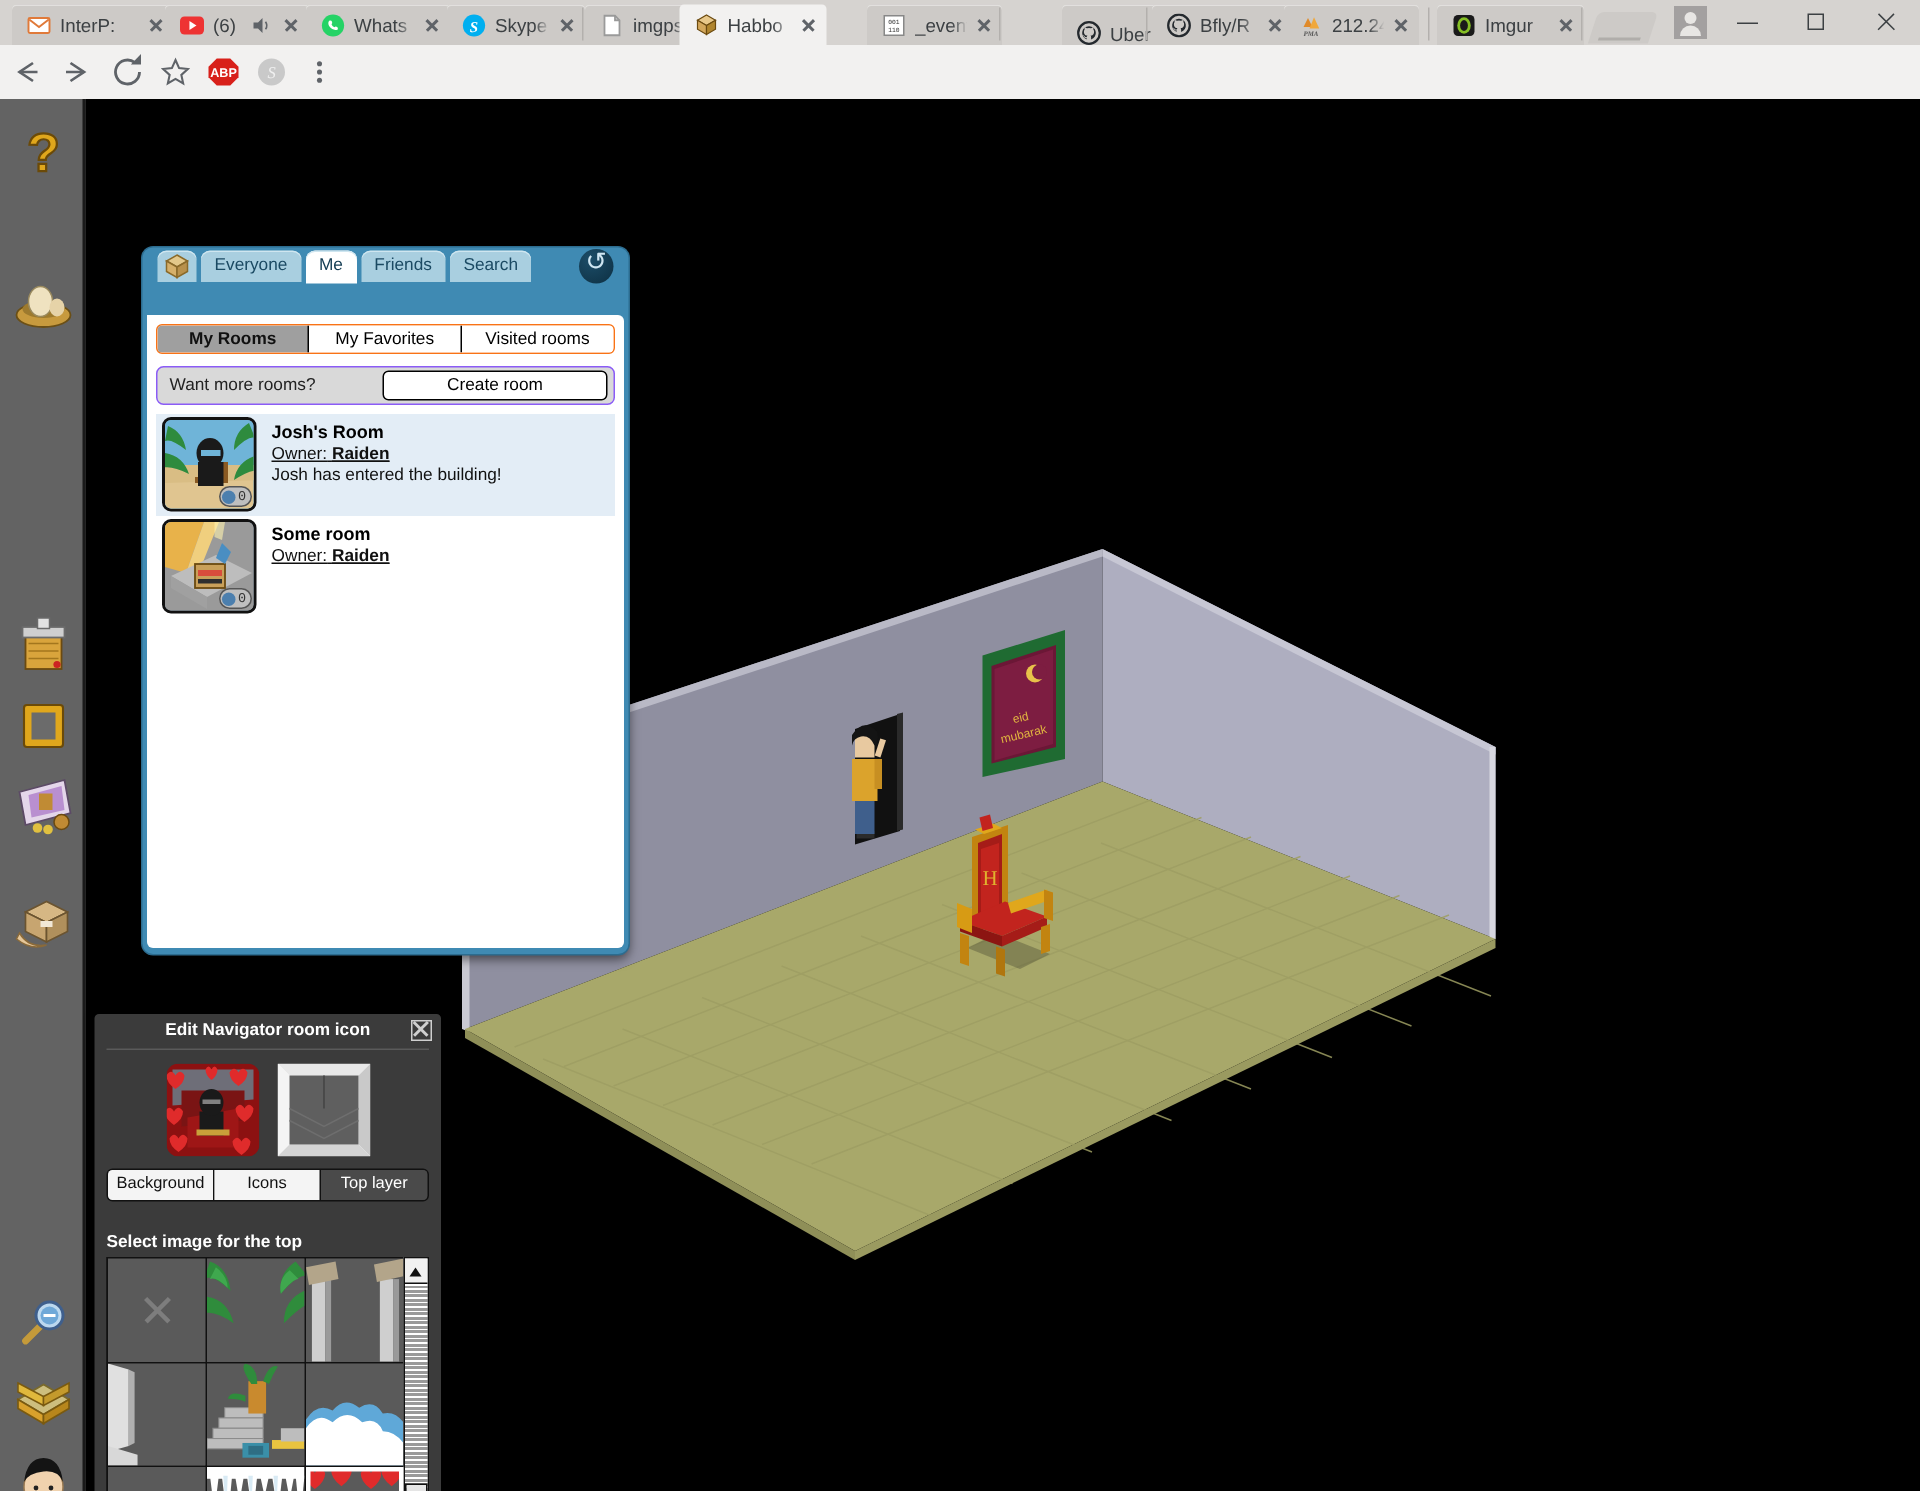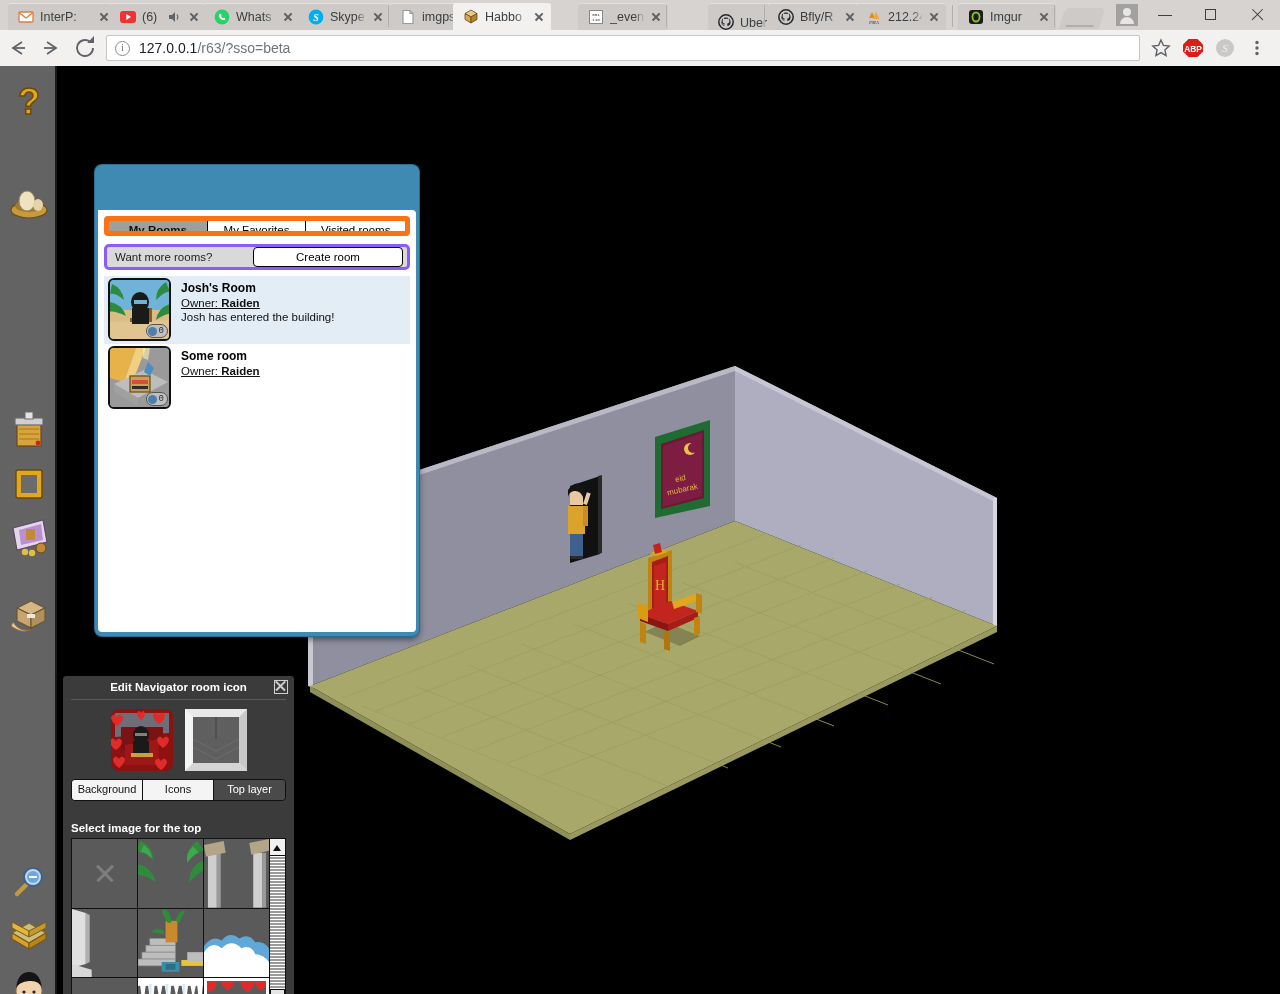--- a/index.html
+++ b/index.html
@@ -85,28 +85,28 @@
   .ntab.active { background:#fff; color:#123b52; top:2px; height:22px; z-index:3; }
   .ntab.icon { width:26px; padding:0; }
   #navback { position:absolute; right:10px; top:1px; width:23px; height:23px; border-radius:50%;
         background:radial-gradient(circle at 35% 30%, #1c4d68, #0d2f42); }
   #navback:before { content:"↺"; position:absolute; left:0; right:0; top:-2px; text-align:center;
         font-size:17px; color:#cfe6f2; }
 
   #navbody { position:absolute; left:3px; right:3px; top:45px; bottom:4px;
         background:#fff; border-radius:0 4px 4px 4px; padding:6px; }
 
-  #subtabs { display:flex; height:20px; border:5px solid #f97316; border-radius:4px; overflow:hidden;
+  #subtabs { display:flex; height:20px; border:1px solid #f97316; border-radius:4px; overflow:hidden;
         background:#fff; }
   .stab { flex:1 1 33.33%; text-align:center; font-size:11.5px; line-height:19px; color:#000;
         border-right:1px solid #000; background:#fff; }
   .stab:last-child { border-right:none; }
   .stab.active { background:#9f9f9f; font-weight:bold; color:#111; }
 
-  #promo { margin-top:8px; height:26px; background:#d9d9d9; border:3px solid #8b5cf6;
+  #promo { margin-top:8px; height:26px; background:#d9d9d9; border:1px solid #8b5cf6;
         border-radius:5px; display:flex; align-items:center; padding:0 4px 0 8px; }
   #promo .ptxt { flex:1 1 auto; font-size:11.5px; color:#222; }
   #createbtn { width:150px; height:20px; background:#fff; border:1px solid #000; border-radius:4px;
         font-size:11.5px; line-height:19px; text-align:center; color:#000; }
 
   .roomrow { position:relative; height:68px; display:flex; padding:2px 0 2px 4px; }
   .roomrow.sel { background:#e3edf6; }
   .thumb { position:relative; width:63px; height:63px; flex:0 0 63px;
         border:2px solid #111; border-radius:6px; overflow:hidden; background:#8fa9bd; }
   .badge { position:absolute; right:1px; bottom:1px; height:14px; padding:0 3px 0 1px;
@@ -308,25 +308,20 @@
       <svg width="34" height="34" viewBox="0 0 34 34">
           <path d="M13 11 L22 17 L13 23" fill="none" stroke="#5f6368" stroke-width="1.8"></path>
           <line x1="10" y1="17" x2="22" y2="17" stroke="#5f6368" stroke-width="1.8"></line>
         </svg>
     </div>
     <div class="navbtn">
       <svg width="34" height="34" viewBox="0 0 34 34">
           <path d="M25 17 a8 8 0 1 1 -3.2 -6.4" fill="none" stroke="#5f6368" stroke-width="1.9"></path>
           <path d="M26 5 L26 12 L19.2 12 Z" fill="#5f6368"></path>
         </svg>
-    </div>
-    <div id="omnibox">
-      <span class="infoi"></span>
-      <span class="host">127.0.0.1</span>
-        <span class="path">/r63/?sso=beta</span>
     </div>
     <div class="tbicon">
       <svg width="30" height="30" viewBox="0 0 30 30">
           <path d="M15 7 L17.4 12.4 L23.2 13 L18.9 16.9 L20.1 22.6 L15 19.6 L9.9 22.6 L11.1 16.9 L6.8 13 L12.6 12.4 Z" fill="none" stroke="#5f6368" stroke-width="1.4"></path>
         </svg>
     </div>
     <div class="tbicon">
       <svg width="30" height="30" viewBox="0 0 30 30">
         <polygon points="10.5,6 19.5,6 25,11.5 25,18.5 19.5,24 10.5,24 5,18.5 5,11.5" fill="#d8201a"></polygon>
         <text x="15" y="18.6" font-size="8.4" font-family="Liberation Sans, sans-serif" font-weight="bold" fill="#fff" text-anchor="middle">ABP</text>
@@ -505,20 +500,34 @@
         <ellipse cx="24" cy="27" rx="13" ry="14" fill="#f0d2ae" stroke="#9a7a52" stroke-width="1"></ellipse>
         <path d="M11 24 q2 -16 13 -16 q11 0 13 16 q-3 -8 -13 -7 q-10 1 -13 7 z" fill="#141414"></path>
         <circle cx="19" cy="28" r="1.6" fill="#222"></circle>
         <circle cx="29" cy="28" r="1.6" fill="#222"></circle>
       </svg>
     </div>
   </div>
 
   <div id="nav">
 
+    <div id="navtabs">
+      <div class="ntab icon">
+        <svg width="26" height="21" viewBox="0 0 26 21" style="display:block">
+          <polygon points="13,3 20,7 13,11 6,7" fill="#e3c88a" stroke="#8a6a2a" stroke-width="1"></polygon>
+          <polygon points="6,7 13,11 13,18 6,14" fill="#d6b06a" stroke="#8a6a2a" stroke-width="1"></polygon>
+          <polygon points="13,11 20,7 20,14 13,18" fill="#b8914c" stroke="#8a6a2a" stroke-width="1"></polygon>
+        </svg>
+      </div>
+      <div class="ntab"><span>Everyone</span></div>
+      <div class="ntab active"><span>Me</span></div>
+      <div class="ntab"><span>Friends</span></div>
+      <div class="ntab"><span>Search</span></div>
+      <div id="navback"></div>
+    </div>
 
     <div id="navbody">
       <div id="subtabs">
         <div class="stab active">My Rooms</div>
         <div class="stab">My Favorites</div>
         <div class="stab">Visited rooms</div>
       </div>
 
       <div id="promo">
         <div class="ptxt">Want more rooms?</div>

